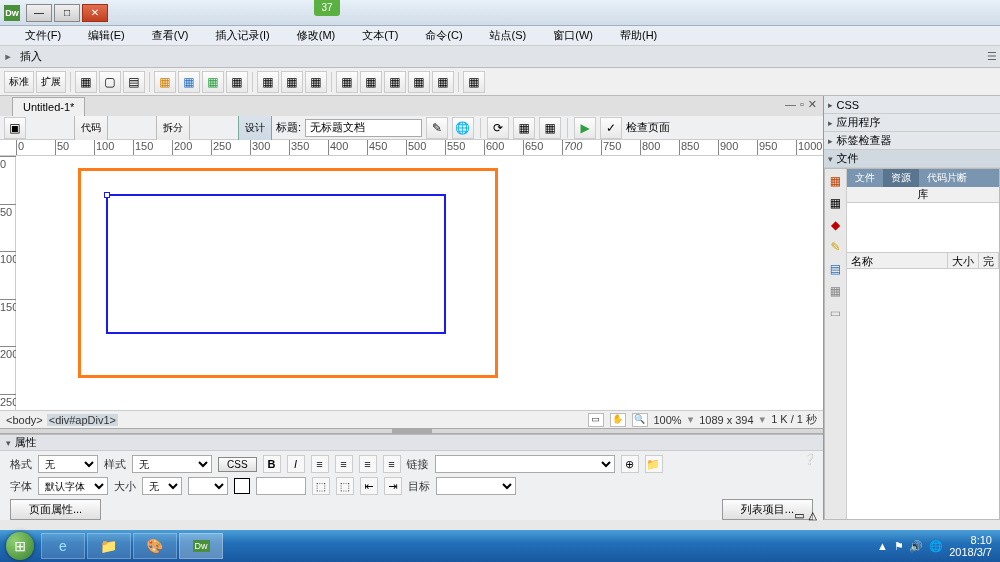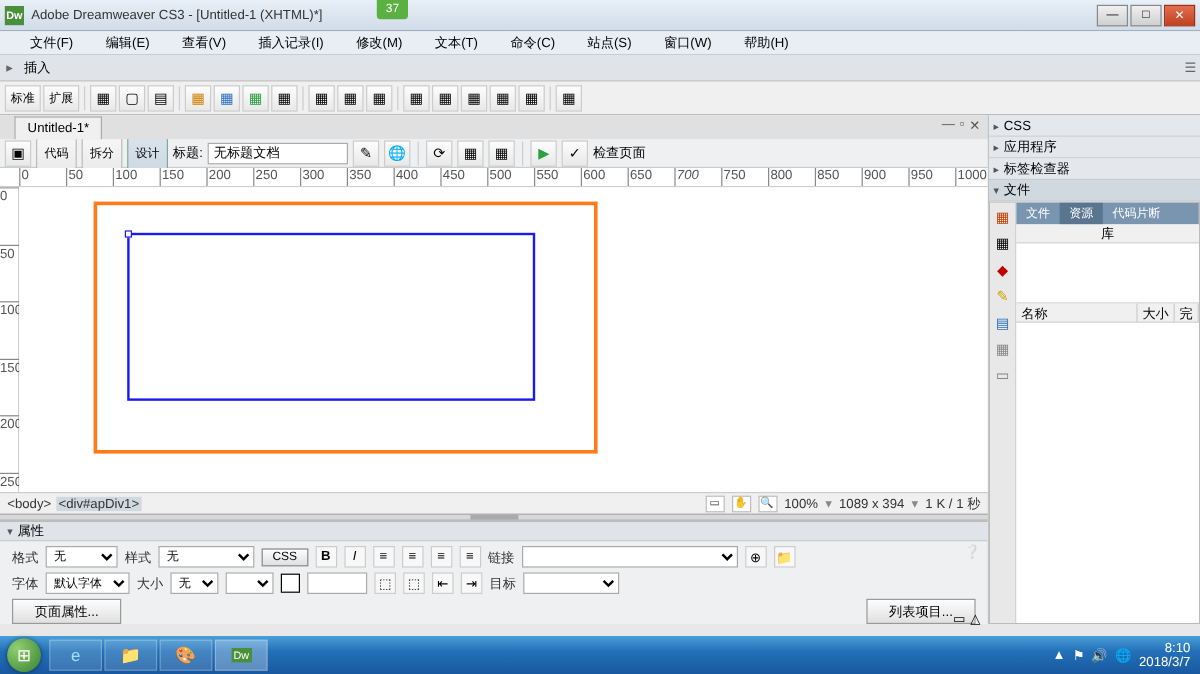--- a/index.html
+++ b/index.html
@@ -34,21 +34,21 @@
 .editor-area { flex: 1; display: flex; flex-direction: column; background: #fff; border-right: 1px solid #999; }
 .rightpanels { width: 176px; background: #e8e8e8; display: flex; flex-direction: column; }
 
 
 .doctab-row { height: 20px; background: #e0e0e0; display: flex; align-items: flex-end; padding-left: 12px; position: relative; }
 .doctab { padding: 3px 10px; background: #f0f0f0; border: 1px solid #aaa; border-bottom: none; font-size: 11px; }
 .doctab-row .minmax { position: absolute; right: 6px; top: 2px; display: flex; gap: 4px; font-size: 10px; color: #555; }
 
 
 .doctoolbar { height: 24px; background: #eef0f2; display: flex; align-items: center; padding: 0 4px; gap: 4px; border-bottom: 1px solid #ccc; }
-.viewbtn { padding: 20px 6px; border: 1px solid #bbb; background: linear-gradient(#fdfdfd,#e4e4e4); font-size: 10px; }
+.viewbtn { padding: 20px 6px; border: 1px solid #bbb; background: linear-gradient(#fdfdfd,#e4e4e4); font-size: 10px; margin-left: 44px; }
 .viewbtn.active { background: linear-gradient(#e0e8f0,#c8d4e0); border-color: #7a9; }
 .titlefield { width: 117px; height: 18px; border: 1px solid #aaa; background: #fff; padding: 0 4px; font-size: 11px; }
 
 
 .ruler-h { height: 16px; background: #fff; border-bottom: 1px solid #ccc; position: relative; overflow: hidden; font-size: 8px; color: #555; }
 .ruler-h .tick { position: absolute; top: 0; border-left: 1px solid #888; height: 16px; padding-left: 1px; }
 .canvas-wrap { flex: 1; display: flex; background: #fff; overflow: hidden; }
 .ruler-v { width: 16px; background: #fff; border-right: 1px solid #ccc; position: relative; font-size: 8px; color: #555; }
 .ruler-v .tick { position: absolute; left: 0; border-top: 1px solid #888; width: 16px; padding-top: 1px; }
 .canvas { flex: 1; position: relative; background: #fff; }
@@ -101,23 +101,20 @@
 
 .badge37 { position: absolute; top: -2px; left: 314px; width: 26px; height: 18px; background: #5ab040; border-radius: 3px; color: #fff; font-size: 10px; display: flex; align-items: center; justify-content: center; z-index: 10; }
 </style>
 </head>
 <body>
 
 <div class="badge37">37</div>
 
 <div class="titlebar">
   <div class="icon-dw">Dw</div>
-  <div class="title-text">
-    <span>Adobe Dreamweaver CS3</span> - <span>[Untitled-1 (XHTML)*]</span>
-  </div>
   <div class="winbtns">
     <div class="winbtn">—</div>
     <div class="winbtn">□</div>
     <div class="winbtn close">✕</div>
   </div>
 </div>
 
 <div class="menubar">
   <span>文件(F)</span>
   <span>编辑(E)</span>

